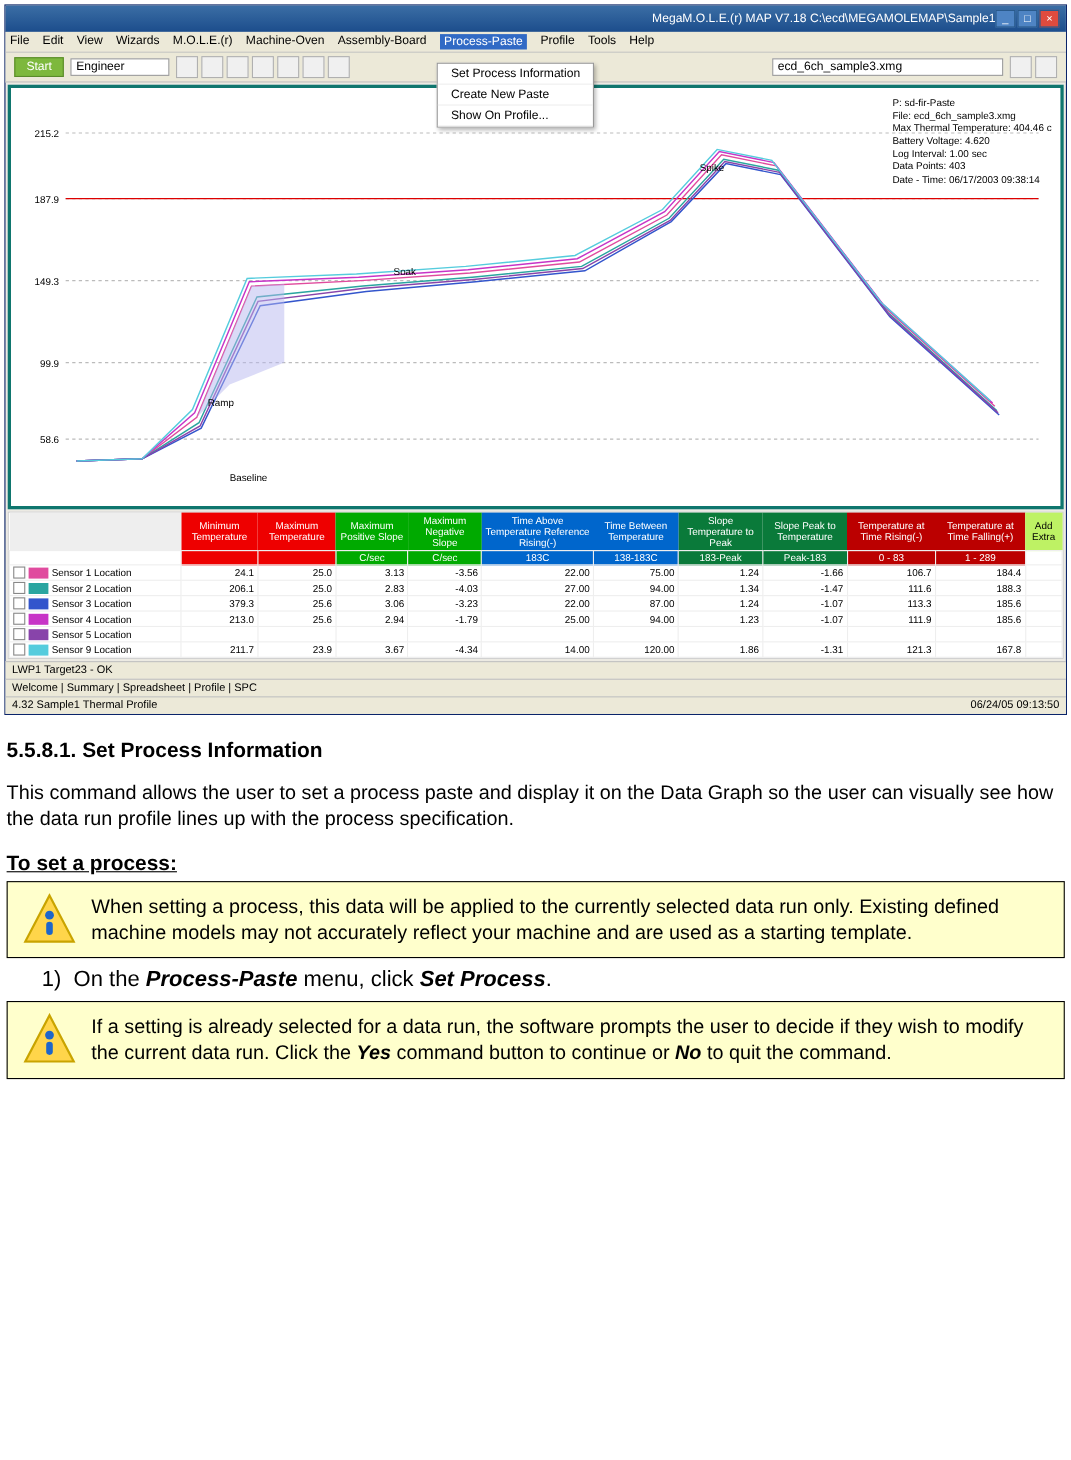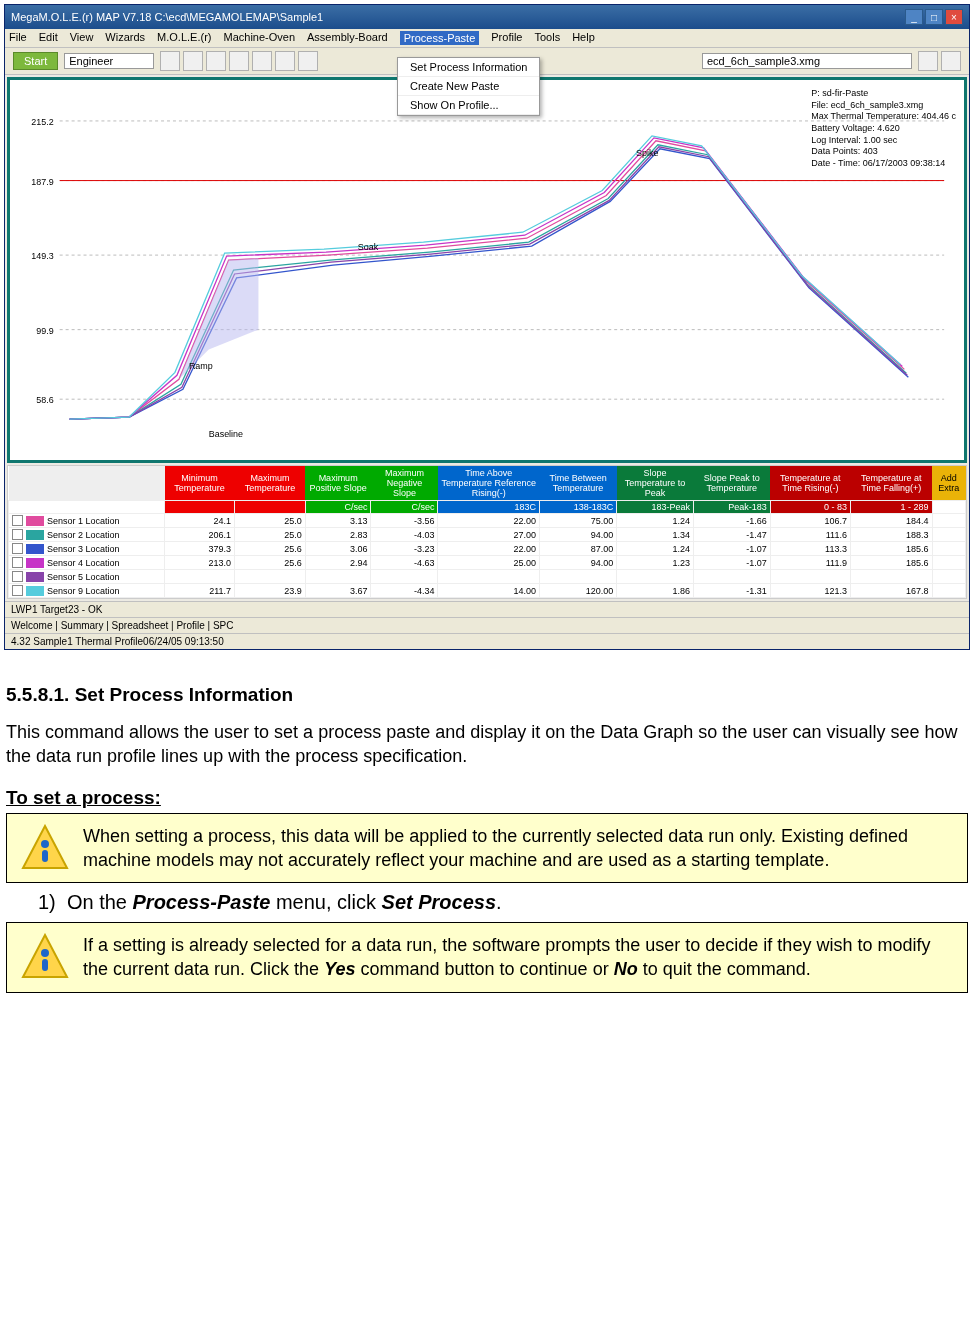--- a/index.html
+++ b/index.html
@@ -1,17 +1,17 @@
 <!DOCTYPE html>
 <html><head>
 <meta charset="utf-8">
 <style>
 body{margin:0;font-family:Arial,Helvetica,sans-serif;font-size:18px;color:#000;background:#fff;width:974px}
 .app-window{border:1px solid #0a246a;background:#eceae3;margin:4px}
-.titlebar{background:linear-gradient(#3b6ea5,#1c4d8c);color:#fff;font-size:11px;padding:4px 6px;display:flex;justify-content:space-between;align-items:center}
+.titlebar{background:linear-gradient(#3b6ea5,#1c4d8c);color:#fff;font-size:11px;padding:4px 6px;display:flex;justify-content:flex-end;align-items:center}
 .titlebar .btns{display:flex;gap:2px}
 .titlebar .b{width:16px;height:14px;background:#4e84c4;border:1px solid #2a5a8c;display:flex;align-items:center;justify-content:center;font-size:10px;color:#fff}
 .titlebar .close{background:#e04b3e}
 .menubar{background:#ece9d8;font-size:11px;padding:2px 4px;display:flex;gap:12px;border-bottom:1px solid #c0c0c0}
 .menubar span{cursor:default}
 .menubar .active{background:#316ac5;color:#fff;padding:1px 4px}
 .toolbar{background:#ece9d8;padding:3px 8px;display:flex;align-items:center;gap:6px;border-bottom:1px solid #c0c0c0;font-size:11px}
 .tb-btn{background:#7db83d;color:#fff;padding:2px 10px;border:1px solid #5a8a2a;font-size:11px}
 .tb-select{border:1px solid #999;background:#fff;padding:1px 4px;font-size:11px;min-width:80px}
 .tb-icons{display:flex;gap:3px}
@@ -27,25 +27,25 @@
 .data-table th{padding:2px 3px;color:#fff;font-weight:normal;font-size:9px;text-align:center}
 .data-table td{padding:1px 3px;text-align:right;border:1px solid #eee;font-size:9px}
 .data-table .sensor-cell{text-align:left;display:flex;align-items:center;gap:3px}
 .chk{width:9px;height:9px;border:1px solid #888;background:#fff;display:inline-block}
 .clr{width:18px;height:10px;display:inline-block}
 .hdr-red{background:#e00}
 .hdr-green{background:#0a0}
 .hdr-blue{background:#06c}
 .hdr-dgreen{background:#0a7a3a}
 .hdr-dred{background:#b00}
-.subhdr td{font-size:9px;}
+.subhdr td{font-size:9px;text-align:center}
 .tabs-bar{background:#ece9d8;font-size:10px;padding:2px 6px;border-top:1px solid #c0c0c0}
-.status-bar{background:#ece9d8;font-size:10px;padding:2px 6px;display:flex;border-top:1px solid #c0c0c0}
+.status-bar{background:#ece9d8;font-size:10px;padding:2px 6px;display:flex;justify-content:space-between;border-top:1px solid #c0c0c0}
 .doc{padding:8px 6px}
-.doc h4{font-size:19px;margin:22px 0 14px}
+.doc h4{font-size:19px;margin:10px 0 14px}
 .doc p{margin:10px 0;line-height:1.35}
 .doc .sub{font-weight:bold;text-decoration:underline;font-size:19px;margin:18px 0 4px}
 .note-box{border:1px solid #000;background:#ffffcc;display:flex;align-items:center;gap:14px;padding:10px 14px;margin:4px 0}
 .note-box .txt{font-size:18px;line-height:1.35}
 .note-icon{width:48px;height:48px;flex-shrink:0}
 .step{margin:8px 0 8px 32px;font-size:20px}
 .step b,.note-box b{font-weight:bold;font-style:italic}
 </style>
 </head>
 <body>
@@ -145,21 +145,21 @@
     <th class="hdr-red">Minimum Temperature</th>
             <th class="hdr-red">Maximum Temperature</th>
     <th class="hdr-green">Maximum Positive Slope</th>
             <th class="hdr-green">Maximum Negative Slope</th>
     <th class="hdr-blue">Time Above Temperature Reference Rising(-)</th>
             <th class="hdr-blue">Time Between Temperature</th>
     <th class="hdr-dgreen">Slope Temperature to Peak</th>
             <th class="hdr-dgreen">Slope Peak to Temperature</th>
     <th class="hdr-dred">Temperature at Time Rising(-)</th>
             <th class="hdr-dred">Temperature at Time Falling(+)</th>
-    <th style="background:#eab308;color:#000">Add Extra</th>
+    <th style="background:#bef264;color:#000">Add Extra</th>
    </tr>
    <tr class="subhdr">
             <td></td>
     <td style="background:#e00"></td>
             <td style="background:#e00"></td>
     <td style="background:#0a0;color:#fff">C/sec</td>
             <td style="background:#0a0;color:#fff">C/sec</td>
     <td style="background:#06c;color:#fff">183C</td>
             <td style="background:#06c;color:#fff">138-183C</td>
     <td style="background:#0a7a3a;color:#fff">183-Peak</td>
@@ -234,21 +234,21 @@
             <td>
               <span class="sensor-cell">
                 <span class="chk"></span>
                 <span class="clr" style="background:#c734c7"></span>
                 <span>Sensor 4 Location</span>
               </span>
             </td>
             <td>213.0</td>
             <td>25.6</td>
             <td>2.94</td>
-            <td>-4.63</td>
+            <td>-1.79</td>
             <td>25.00</td>
             <td>94.00</td>
             <td>1.23</td>
             <td>-1.07</td>
             <td>111.9</td>
             <td>185.6</td>
             <td></td>
           </tr>
           <tr>
             <td>

